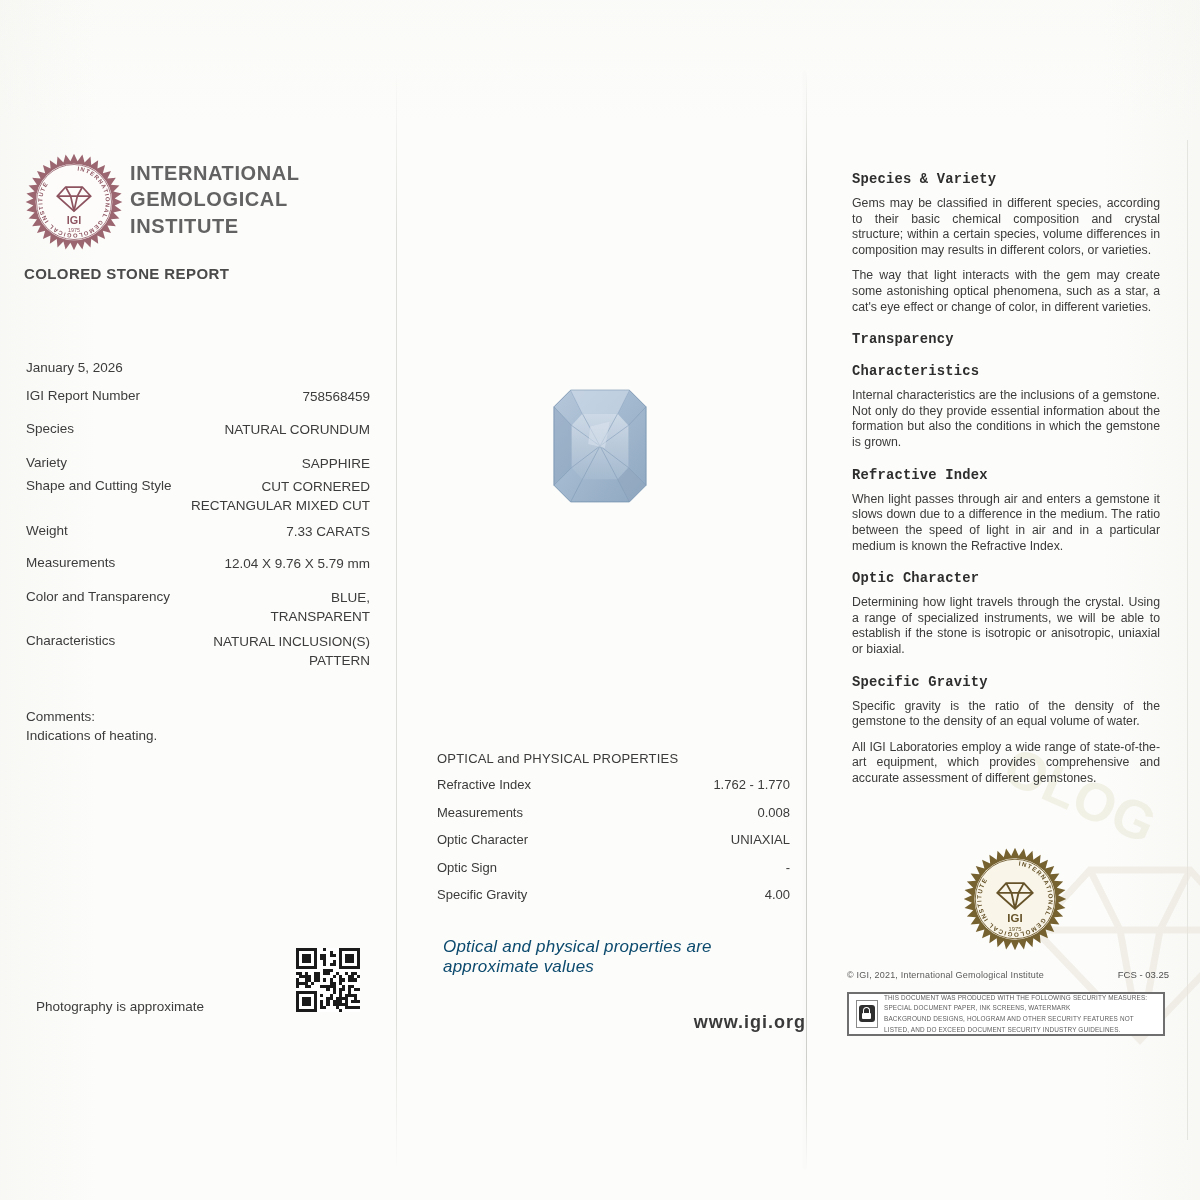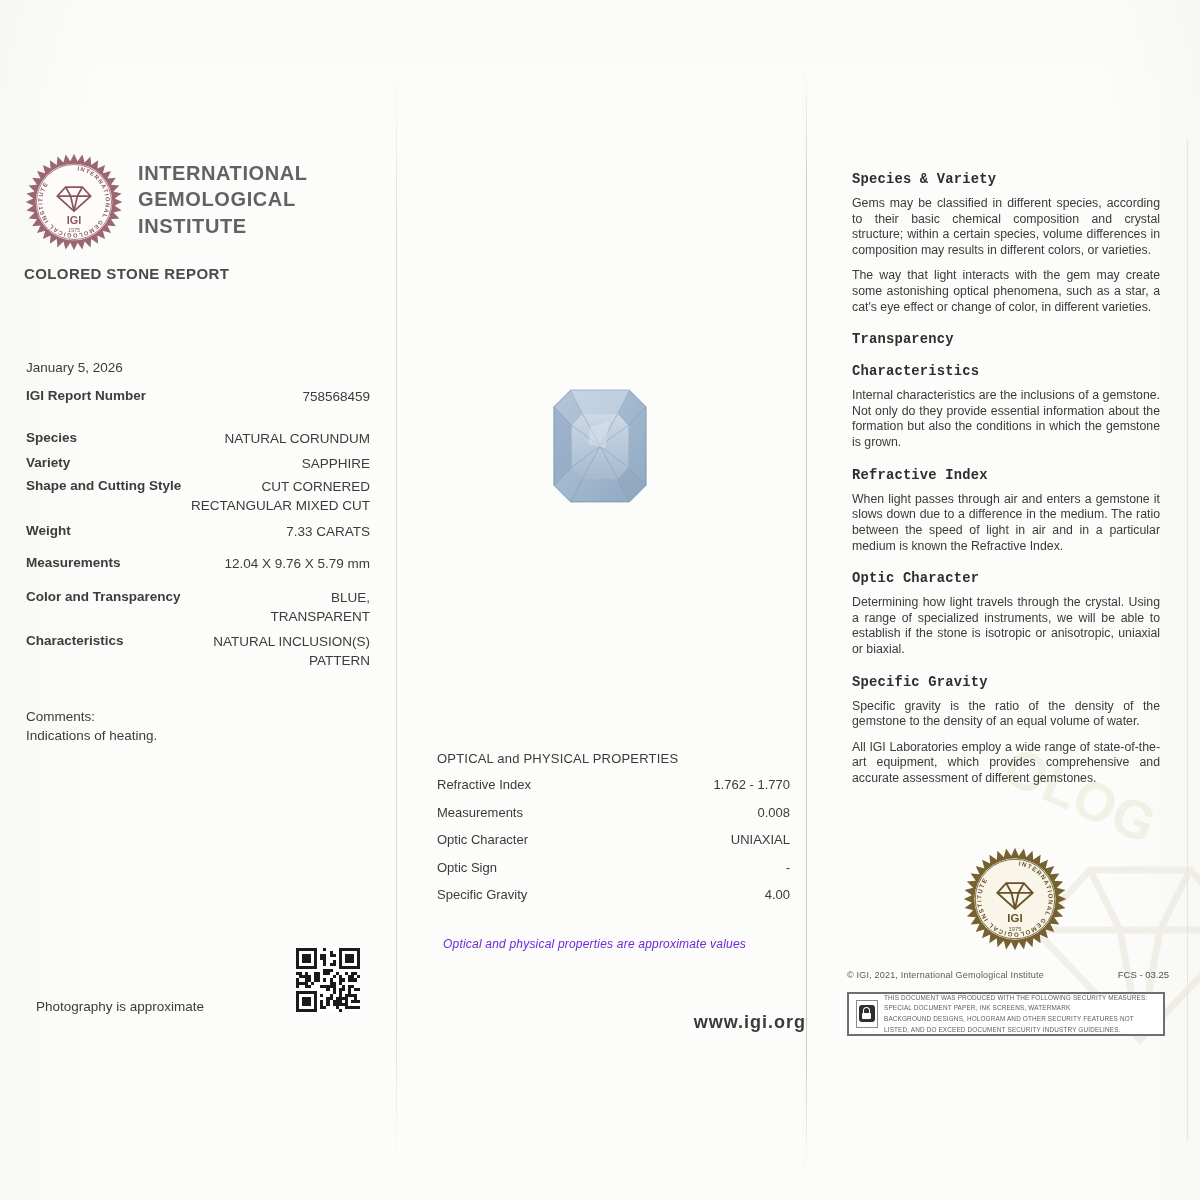--- a/index.html
+++ b/index.html
@@ -21,46 +21,46 @@
   .fold-1{left:396px;background:linear-gradient(180deg,rgba(0,0,0,0),rgba(140,140,132,.28) 15%,rgba(140,140,132,.28) 85%,rgba(0,0,0,0));}
   .fold-2{left:806px;background:linear-gradient(180deg,rgba(0,0,0,0),rgba(120,120,112,.35) 10%,rgba(120,120,112,.35) 90%,rgba(0,0,0,0));box-shadow:-2px 0 3px rgba(0,0,0,.04);}
   .paper-edge{position:absolute;top:140px;bottom:60px;left:1187px;width:1px;background:rgba(150,150,142,.2);}
 
   
   .seal{position:absolute;}
   .seal-left{left:24px;top:152px;width:100px;height:100px;}
   .org-title{
     position:absolute;left:130px;top:160px;
     font-size:20px;font-weight:bold;color:#626262;
-    line-height:1.32;letter-spacing:.6px;white-space:pre-line;margin-left:8px;
+    line-height:1.32;letter-spacing:.6px;white-space:pre-line;
   }
   .report-type{
     position:absolute;left:24px;top:265px;
     font-size:15px;font-weight:bold;color:#4a4a4a;letter-spacing:.4px;
   }
   .report-date{position:absolute;left:26px;top:360px;font-size:13.5px;color:#3c3c3c;}
   .left-fields{position:absolute;left:26px;top:0;width:344px;}
   .field-row{position:absolute;left:0;width:344px;display:flex;justify-content:space-between;}
-  .field-label{font-size:13.5px;color:#3c3c3c;white-space:nowrap;font-weight:bold;}
+  .field-label{font-size:13.5px;color:#3c3c3c;white-space:nowrap;}
   .field-value{font-size:13.5px;color:#3c3c3c;text-align:right;white-space:pre-line;line-height:1.4;}
-  .fr0{top:388px}.fr1{top:430px}.fr2{top:455px}.fr3{top:478px}
+  .fr0{top:388px}.fr1{top:421px}.fr2{top:455px}.fr3{top:478px}
   .fr4{top:523px}.fr5{top:555px}.fr6{top:589px}.fr7{top:633px}
   .comments{position:absolute;left:26px;top:708px;font-size:13.5px;line-height:1.4;color:#3c3c3c;}
   .photo-note{position:absolute;left:36px;top:999px;font-size:13.5px;color:#3c3c3c;}
   .qr{position:absolute;left:296px;top:948px;width:64px;height:64px;}
 
   
   .gem-photo{position:absolute;left:551px;top:386px;width:98px;height:122px;}
   .props{position:absolute;left:437px;top:0;width:353px;}
   .props-title{position:absolute;top:751px;left:0;font-size:13px;color:#3b3b3b;letter-spacing:.2px;}
   .prop-row{position:absolute;left:0;width:353px;display:flex;justify-content:space-between;}
   .prop-label{font-size:13px;color:#3b3b3b;}
   .prop-value{font-size:13px;color:#3b3b3b;text-align:right;}
   .pr0{top:777px}.pr1{top:805px}.pr2{top:832px}.pr3{top:860px}.pr4{top:887px}
-  .props-note{position:absolute;left:443px;top:937px;width:345px;font-size:12px;font-style:italic;color:#6d28d9;letter-spacing:.2px;}
+  .props-note{position:absolute;left:443px;top:937px;width:345px;font-size:17px;font-style:italic;color:#0c4a6e;letter-spacing:.2px;}
   .website{position:absolute;left:400px;top:1012px;width:406px;text-align:right;font-size:18px;font-weight:bold;color:#3a3a3a;letter-spacing:1px;}
 
   
   .edu{position:absolute;left:852px;top:172px;width:308px;}
   .edu h3{font-size:13.8px;font-weight:bold;color:#2e2e2e;margin:17px 0 9px 0;letter-spacing:.2px;font-family:Liberation Mono, monospace;}
   .edu section:first-child h3{margin-top:0;}
   .edu p{font-size:12.3px;line-height:1.27;color:#3b3b3b;text-align:justify;margin:0 0 10px 0;}
   .seal-right{left:962px;top:846px;width:106px;height:106px;opacity:.95;}
   .copyright-row{position:absolute;left:847px;top:969px;width:322px;display:flex;justify-content:space-between;align-items:baseline;gap:18px;}
   .copyright{font-size:9px;color:#5a5a5a;letter-spacing:.2px;}

